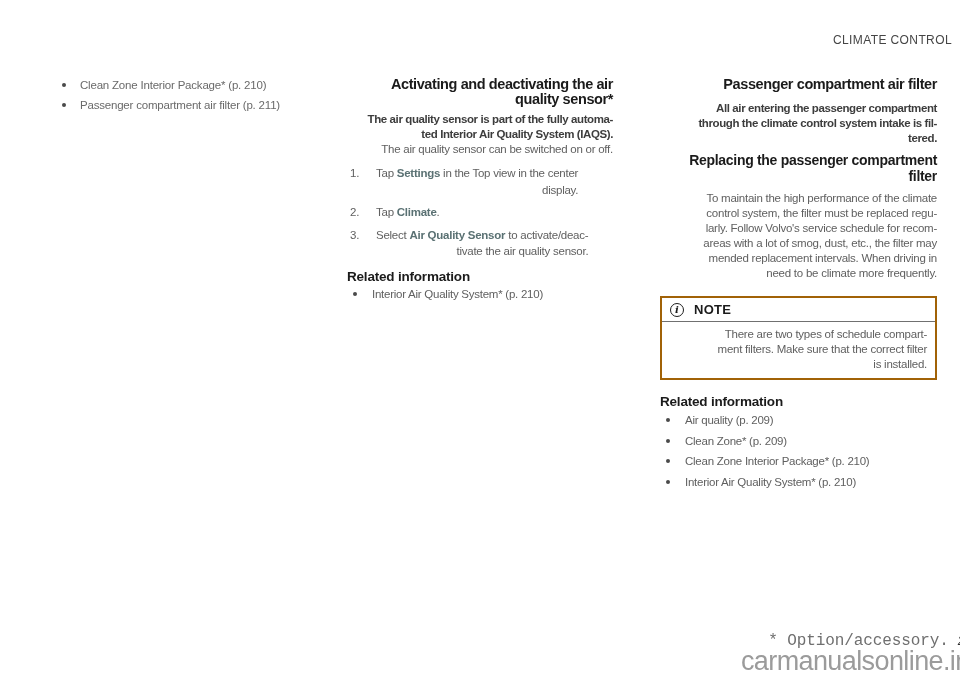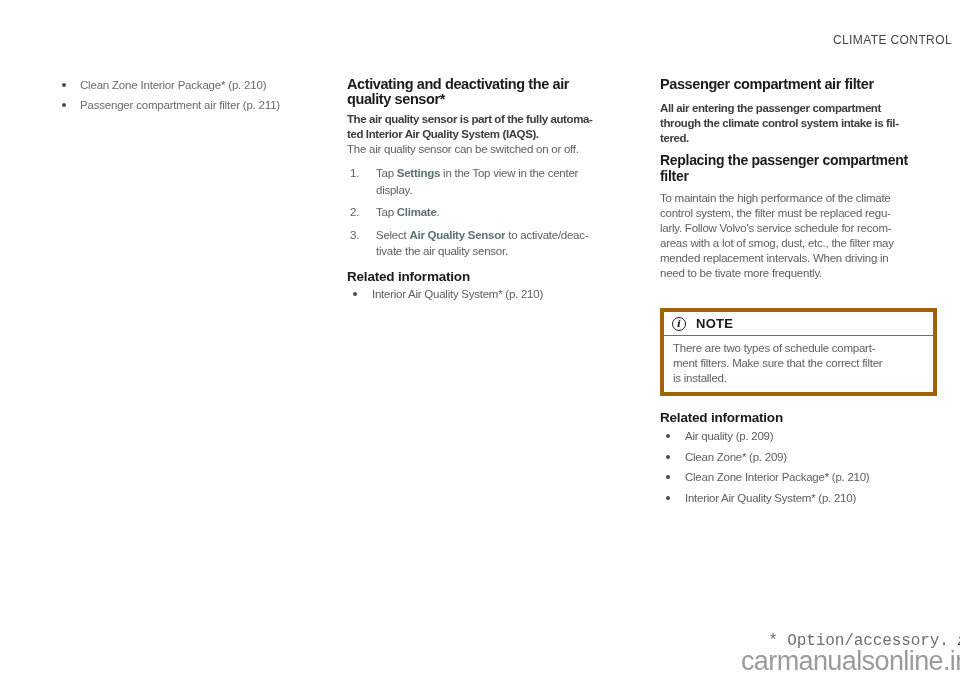--- a/index.html
+++ b/index.html
@@ -10,21 +10,21 @@
   }
   .running-header {
     position:absolute; top:33px; right:55px;
     font-size:12px; line-height:14px; color:#454545; letter-spacing:0.4px;
   }
   .col { position:absolute; }
   .col-left  { left:60px;  top:75px; width:282px; }
   .col-mid   { left:347px; top:77px; width:266px; }
   .col-right { left:660px; top:77px; width:277px; }
 
-  .line { white-space:nowrap; }
+  .line { white-space:nowrap;text-align:right; }
 
   
   .h2 { margin:0; font-size:14.5px; line-height:15px; font-weight:bold; color:#1b1b1b; letter-spacing:-0.4px; }
   .h3 { margin:7px 0 0 0; font-size:14px; line-height:15.5px; font-weight:bold; color:#1b1b1b; letter-spacing:-0.3px; }
   .related-h { margin:0; font-size:13.5px; line-height:16px; font-weight:bold; color:#1b1b1b; letter-spacing:-0.2px; }
   .col-mid .related-h { margin-top:9px; }
   .col-right .related-h { margin-top:14px; }
 
   
   .lead { margin-top:5px; font-size:11.5px; line-height:15px; font-weight:bold; color:#3d3d3d; letter-spacing:-0.4px; }
@@ -45,21 +45,21 @@
   .ref-list li { padding-left:20px; font-size:11.5px; line-height:20px; color:#6a6a6a; letter-spacing:-0.2px; }
   .ref-list .dot, .rel-list .dot { position:absolute; top:50%; margin-top:-2px; width:4px; height:4px; border-radius:50%; background:#4a4a4a; }
   .ref-list .dot { left:2px; }
   .rel-list li { padding-left:25px; font-size:11.5px; color:#606060; letter-spacing:-0.25px; }
   .rel-list .dot { left:6px; }
   .col-mid .rel-list { margin-top:1px; }
   .col-mid .rel-list li { line-height:17px; }
   .col-right .rel-list li { line-height:20.5px; }
 
   
-  .note-box { margin-top:27px; border:4px solid #a16207; background:#ffffff; }
+  .note-box { margin-top:15px; border:2px solid #a16207; background:#ffffff; }
   .note-header { display:flex; align-items:center; height:23px; padding-left:8px; border-bottom:1px solid #707070; }
   .info-icon {
     width:12px; height:12px; border:1.4px solid #1d1d1d; border-radius:50%;
     display:inline-flex; align-items:center; justify-content:center; flex:0 0 auto;
     font-family:"DejaVu Serif","Liberation Serif",serif; font-style:italic; font-weight:bold;
     font-size:10px; line-height:1; color:#1d1d1d;
   }
   .info-icon::before { content:"i"; }
   .note-title { margin-left:10px; font-size:13px; font-weight:bold; color:#1b1b1b; letter-spacing:0.3px; }
   .note-body { padding:5px 8px 6px 9px; font-size:11.5px; line-height:15px; color:#606060; letter-spacing:-0.25px; }
@@ -148,21 +148,21 @@
     <h3 class="h3">
       <div class="line">Replacing the passenger compartment</div>
       <div class="line">filter</div>
     </h3>
     <div class="body">
       <div class="line">To maintain the high performance of the climate</div>
       <div class="line">control system, the filter must be replaced regu-</div>
       <div class="line">larly. Follow Volvo's service schedule for recom-</div>
       <div class="line">areas with a lot of smog, dust, etc., the filter may</div>
       <div class="line">mended replacement intervals. When driving in</div>
-      <div class="line">need to be tivate more frequently.</div>
+      <div class="line">need to be climate more frequently.</div>
     </div>
     <div class="note-box">
       <div class="note-header">
         <span class="info-icon"></span>
         <span class="note-title">NOTE</span>
       </div>
       <div class="note-body">
         <div class="line">There are two types of schedule compart-</div>
         <div class="line">ment filters. Make sure that the correct filter</div>
         <div class="line">is installed.</div>

